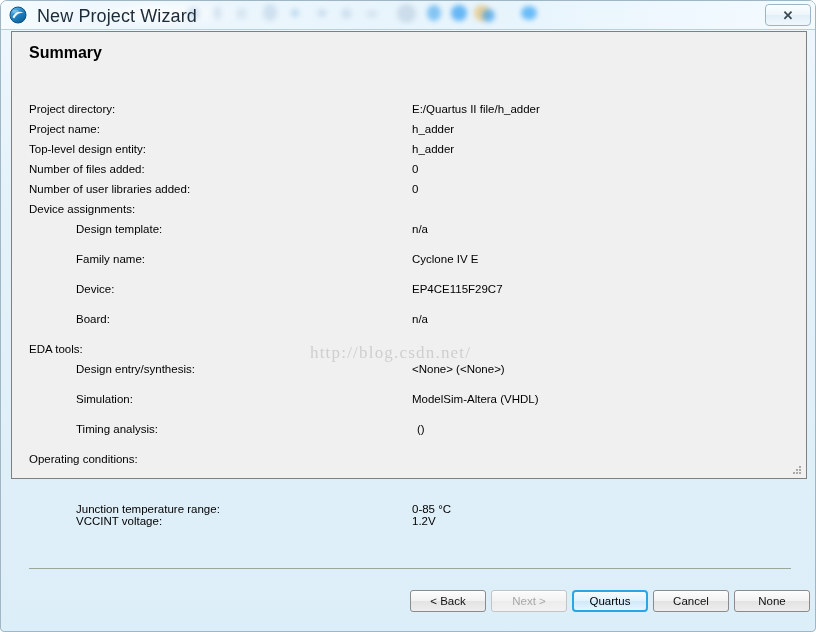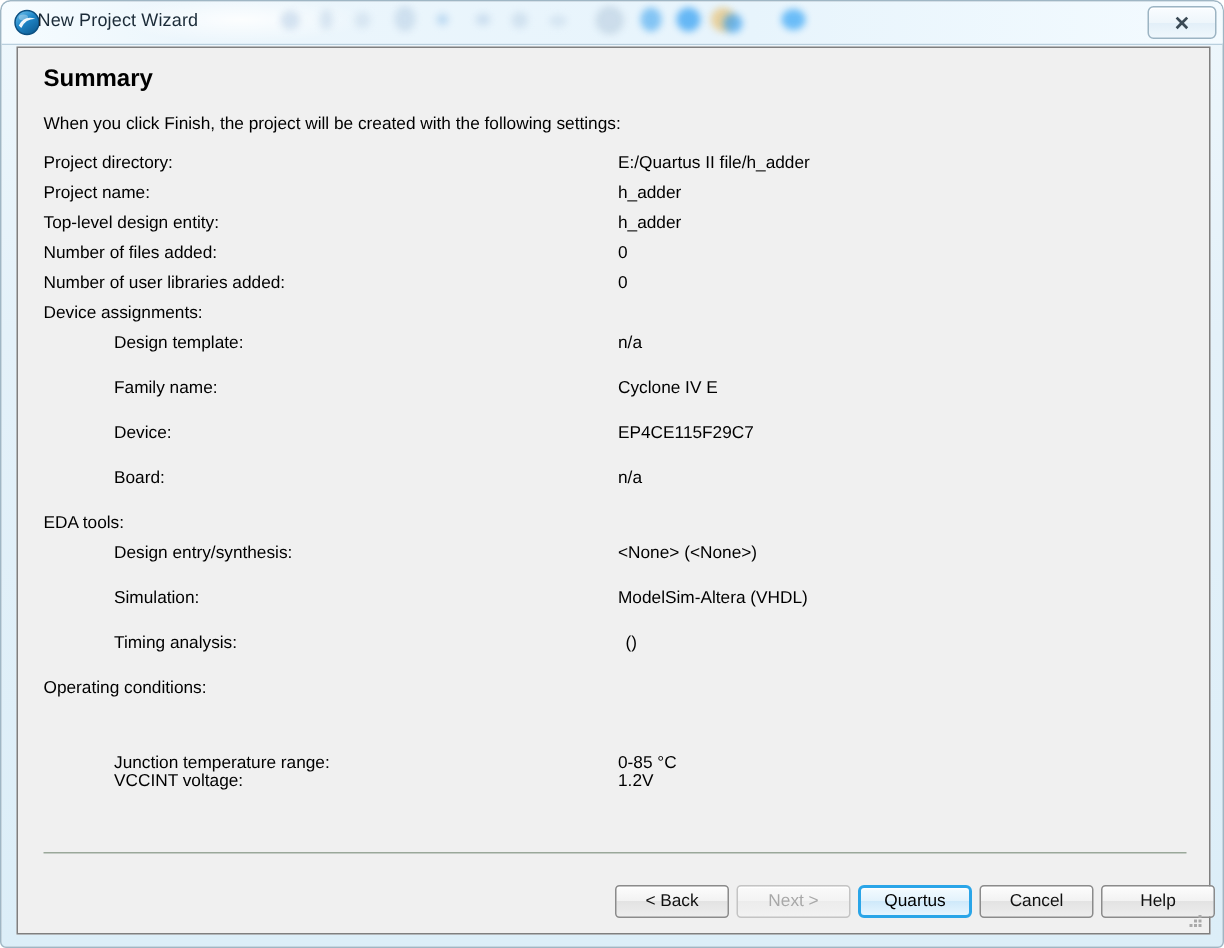--- a/index.html
+++ b/index.html
@@ -54,22 +54,22 @@
     opacity: 0.55;
   }
 
   .app-icon {
     position: absolute;
     left: 8px; top: 5px;
     width: 18px; height: 18px;
   }
   .title-text {
     position: absolute;
-    left: 24px; top: 5px;
-    font-size: 12px;
+    left: 36px; top: 5px;
+    font-size: 18px;
     color: #1b2b38;
     letter-spacing: 0.1px;
     white-space: nowrap;
   }
 
   .close-btn {
     position: absolute;
     right: 6px; top: 3px;
     width: 44px; height: 20px;
     border: 1px solid #9cb4c3;
@@ -87,21 +87,21 @@
     color: #3b4a55;
     font-family: "Liberation Sans", sans-serif;
     font-weight: bold;
   }
 
   
   .panel {
     position: absolute;
     left: 10px; top: 30px;
     width: 796px;
-    height: 592px;
+    height: 448px;
     box-sizing: border-box;
     background: #f0f0f0;
     border: 1px solid #7f7f7f;
   }
 
   .page-title {
     position: absolute;
     left: 17px; top: 12px;
     font-size: 16px;
     font-weight: bold;
@@ -262,21 +262,20 @@
     <span class="title-text">New Project Wizard</span>
 
     <div class="close-btn">
       <span class="close-x">✕</span>
     </div>
   </div>
 
   <div class="panel">
 
     <div class="page-title">Summary</div>
-    <div class="intro">When you click Finish, the project will be created with the following settings:</div>
 
     <div class="rows" id="rows-container">
         <div class="row top" style="top: 0px;">
           <span class="label">Project directory:</span>
           <span class="value">E:/Quartus II file/h_adder</span>
         </div>
         <div class="row top" style="top: 20px;">
           <span class="label">Project name:</span>
           <span class="value">h_adder</span>
         </div>
@@ -332,29 +331,30 @@
         <div class="row indent" style="top: 370px; margin-top: 42px;">
           <span class="label">VCCINT voltage:</span>
           <span class="value">1.2V</span>
         </div>
         <div class="row indent" style="top: 400px;">
           <span class="label">Junction temperature range:</span>
           <span class="value">0-85 °C</span>
         </div>
       </div>
 
+    <div class="watermark">http://blog.csdn.net/</div>
 
     <div class="separator"></div>
 
     <div class="buttons">
       <div class="btn btn-back">&lt; Back</div>
       <div class="btn btn-next disabled">Next &gt;</div>
       <div class="btn btn-finish default">Quartus</div>
       <div class="btn btn-cancel">Cancel</div>
-      <div class="btn btn-help">Help</div>
+      <div class="btn btn-help">None</div>
     </div>
 
     <div class="resize-grip">
       <i style="left:6px;top:0px;"></i>
       <i style="left:3px;top:3px;"></i>
         <i style="left:6px;top:3px;"></i>
       <i style="left:0px;top:6px;"></i>
         <i style="left:3px;top:6px;"></i>
         <i style="left:6px;top:6px;"></i>
     </div>

